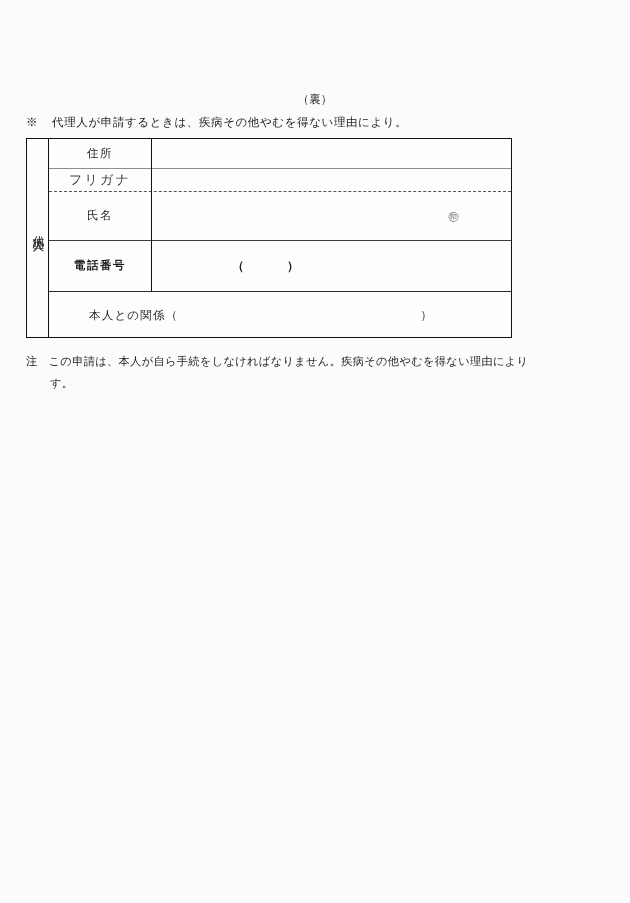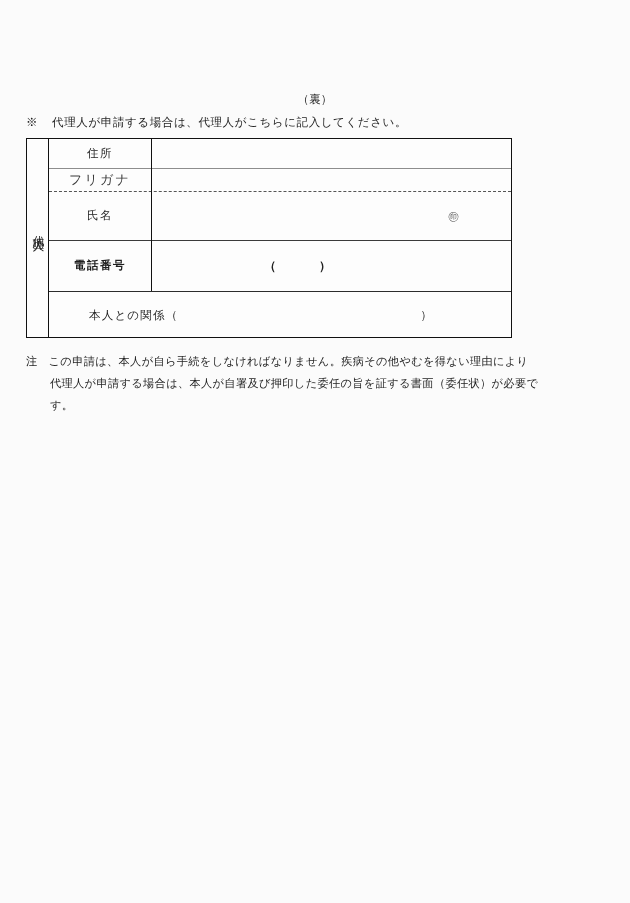--- a/index.html
+++ b/index.html
@@ -88,21 +88,20 @@
     top: 0;
     right: 0;
     bottom: 0;
   }
 
   .row {
     position: absolute;
     left: 0;
     right: 0;
     display: flex;
-    gap: 32px;
   }
   .row-addr      { top: 0;    height: 29px; }
   .row-furigana  { top: 29px; height: 23px; }
   .row-name      { top: 52px; height: 49px; }
   .row-tel       { top: 101px; height: 51px; font-weight: bold; }
   .row-relation  { top: 152px; height: 48px; }
 
   .cell-label {
     width: 103px;
     box-sizing: border-box;
@@ -191,21 +190,21 @@
   .note-label { margin-right: 11px; }
 </style>
 </head>
 <body>
 
 <div class="page">
 
   <div class="side-mark">（裏）</div>
 
   <div class="instruction">
-    <span class="mark">※</span><span>代理人が申請する場合は、代理人がこちらに記入してください。</span>
+    <span class="mark">※</span><span>代理人が申請するときは、疾病その他やむを得ない理由により。</span>
   </div>
 
   <div class="form-table">
 
     <div class="vcol">
       <span class="vcol-text">代理人の</span>
     </div>
 
     <div class="rows">
 
@@ -240,17 +239,16 @@
             <span class="blank"></span>
             <span>）</span>
         </div>
       </div>
 
     </div>
   </div>
 
   <div class="note">
     <div class="note-line"><span class="note-label">注</span><span>この申請は、本人が自ら手続をしなければなりません。疾病その他やむを得ない理由により</span></div>
-    <div class="note-line indent">代理人が申請する場合は、本人が自署及び押印した委任の旨を証する書面（委任状）が必要で</div>
     <div class="note-line indent">す。</div>
   </div>
 
 </div>
 
 </body></html>

